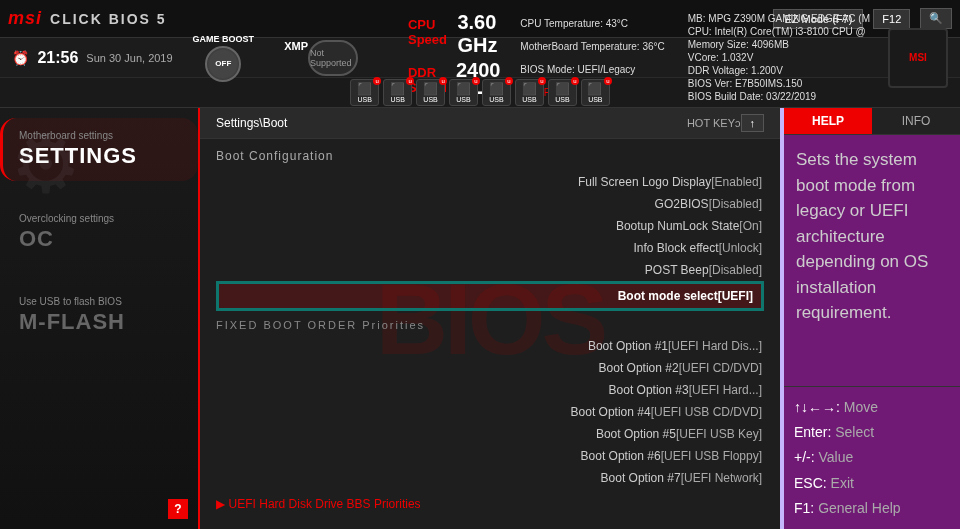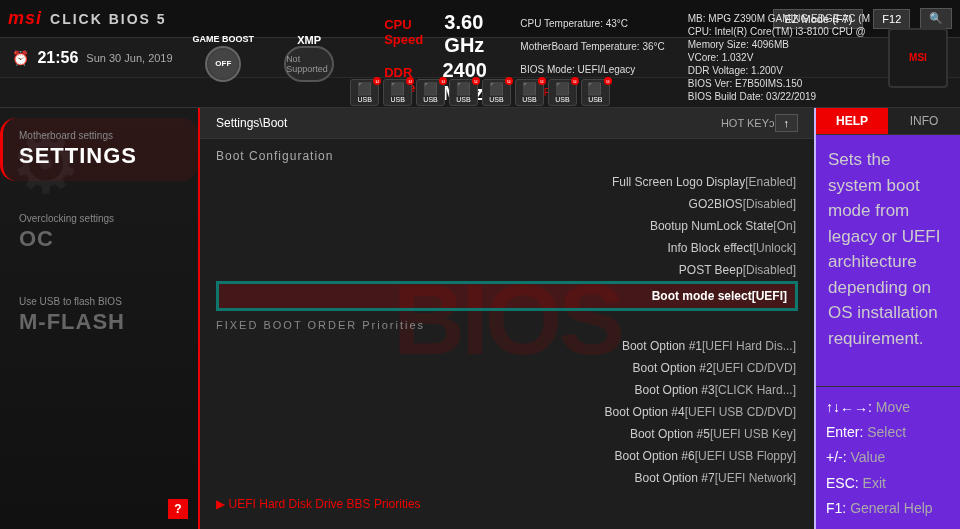--- a/index.html
+++ b/index.html
@@ -94,22 +94,21 @@
       border-radius: 50%;
       background: radial-gradient(circle, #444 60%, #222);
       border: 2px solid #666;
       display: flex; align-items: center; justify-content: center;
       color: #fff; font-size: 8px; font-weight: bold;
       cursor: pointer;
     }
 
     #xmp-section {
       display: flex;
-      flex-direction: column;
-      align-items: center;
+      align-items: flex-start;
       margin-right: 30px;
     }
     #xmp-label { color: #fff; font-size: 11px; font-weight: bold; }
     #xmp-knob {
       width: 50px; height: 36px;
       border-radius: 18px;
       background: #2a2a2a;
       border: 2px solid #555;
       display: flex; align-items: center; justify-content: center;
       color: #999; font-size: 9px;
@@ -328,23 +327,23 @@
       font-size: 12px;
       cursor: pointer;
       margin-top: 8px;
       display: flex;
       align-items: center;
       gap: 4px;
     }
 
     
     #right-panel {
-      width: 146px;
-      background: #6d28d9;
-      border-left: 2px solid #c4b5fd;
+      width: 180px;
+      background: #701a75;
+      border-left: 4px solid #c4b5fd;
       display: flex;
       flex-direction: column;
     }
 
     #right-panel-tabs {
       display: flex;
       border-bottom: 1px solid #333;
     }
     .right-tab {
       flex: 1;
@@ -555,21 +554,21 @@
       <div class="settings-row">
     <span class="settings-row-label">Boot Option #1</span>
     <span class="settings-row-value">[UEFI Hard Dis...]</span>
   </div>
           <div class="settings-row">
     <span class="settings-row-label">Boot Option #2</span>
     <span class="settings-row-value">[UEFI CD/DVD]</span>
   </div>
           <div class="settings-row">
     <span class="settings-row-label">Boot Option #3</span>
-    <span class="settings-row-value">[CLICK Hard...]</span>
+    <span class="settings-row-value">[UEFI Hard...]</span>
   </div>
           <div class="settings-row">
     <span class="settings-row-label">Boot Option #4</span>
     <span class="settings-row-value">[UEFI USB CD/DVD]</span>
   </div>
           <div class="settings-row">
     <span class="settings-row-label">Boot Option #5</span>
     <span class="settings-row-value">[UEFI USB Key]</span>
   </div>
           <div class="settings-row">

